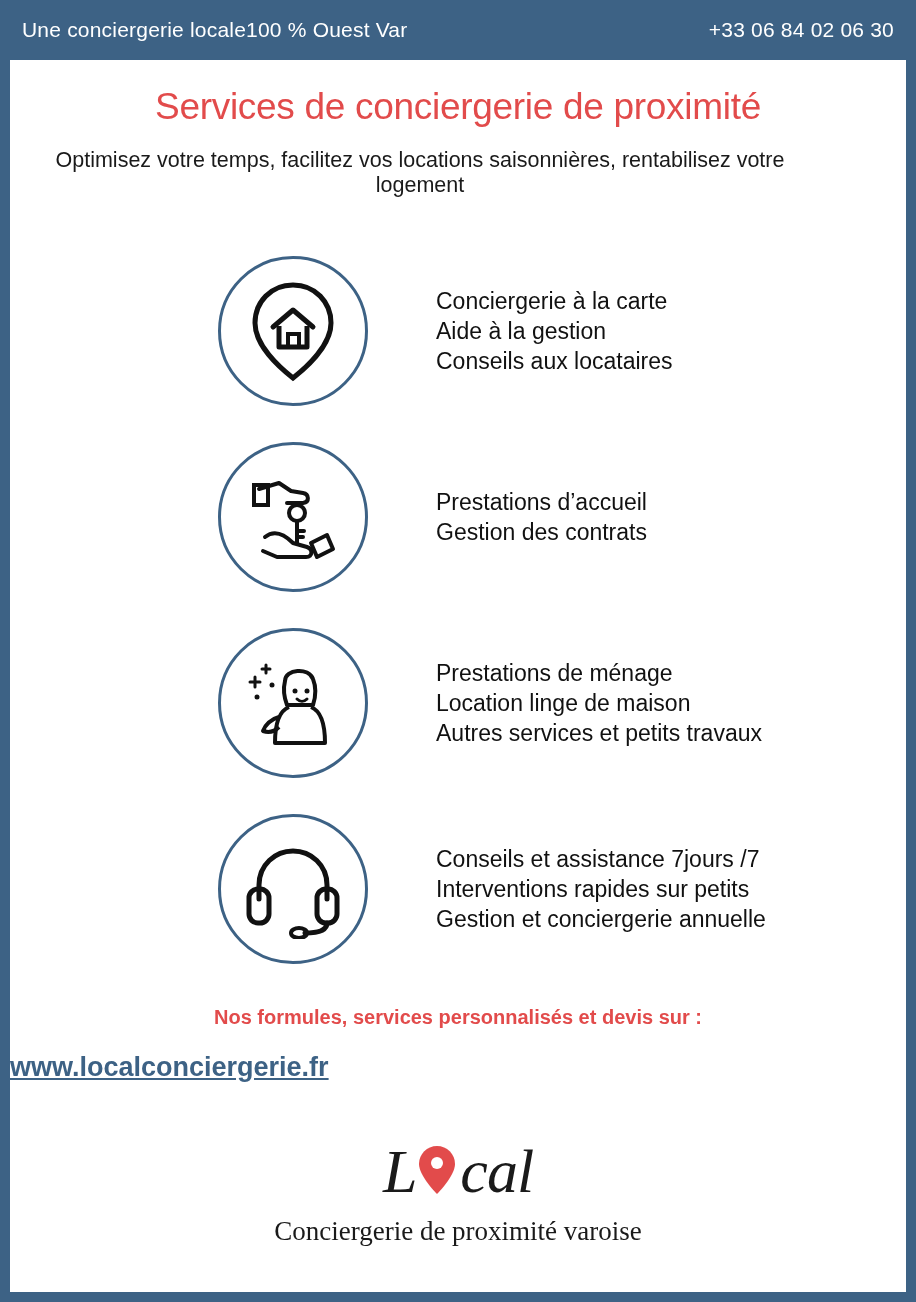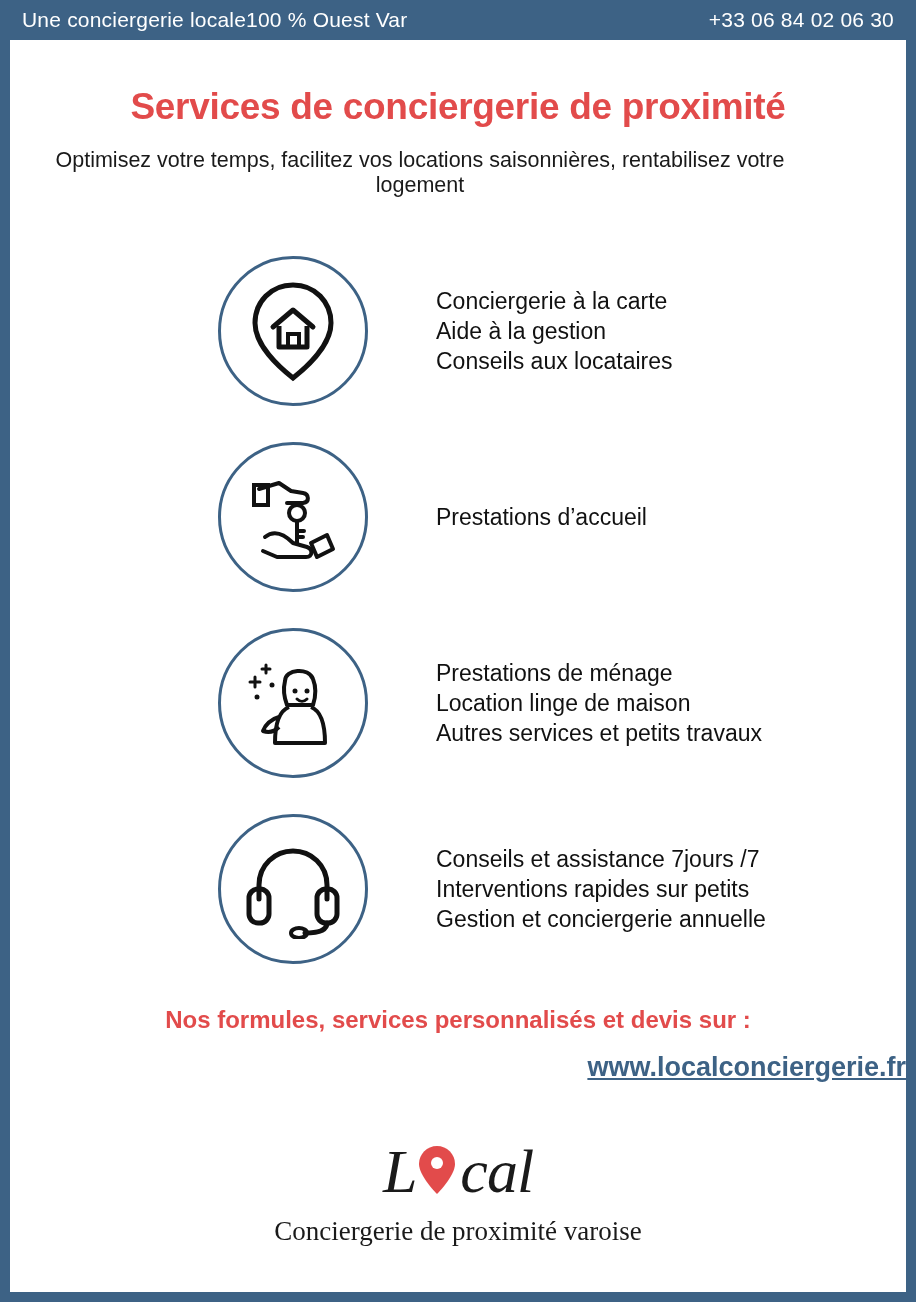--- a/index.html
+++ b/index.html
@@ -23,21 +23,21 @@
     border-right: 10px solid #3d6285;
     border-bottom: 10px solid #3d6285;
     background: #ffffff;
   }
   
   .topbar {
     position: absolute;
     top: 0;
     left: -10px;
     width: 916px;
-    height: 40px;
+    height: 60px;
     background: #3d6285;
     color: #ffffff;
     display: flex;
     align-items: center;
     justify-content: space-between;
     padding: 0 22px;
     box-sizing: border-box;
     font-size: 21px;
     letter-spacing: 0.2px;
   }
@@ -50,21 +50,21 @@
   }
   
   .title {
     position: absolute;
     top: 86px;
     left: 0;
     width: 896px;
     text-align: center;
     color: #e24b4b;
     font-size: 37px;
-    font-weight: bold;
+    font-weight: normal;
     letter-spacing: -0.3px;
   }
   .subtitle {
     position: absolute;
     top: 148px;
     left: 0;
     width: 820px;
     text-align: center;
     color: #1a1a1a;
     font-size: 21.5px;
@@ -106,29 +106,29 @@
     white-space: nowrap;
   }
   
   .cta {
     position: absolute;
     top: 1006px;
     left: 0;
     width: 896px;
     text-align: center;
     color: #e24b4b;
-    font-size: 24px;
+    font-size: 20px;
     font-weight: bold;
   }
   .cta-url {
     position: absolute;
     top: 1052px;
     left: 0;
     width: 896px;
-    text-align: right;
+    text-align: left;
     font-size: 27px;
     font-weight: bold;
   }
   .cta-url a {
     color: #3d6285;
     text-decoration: underline;
   }
   
   .logo {
     position: absolute;
@@ -200,20 +200,21 @@
 
           <circle cx="56" cy="48" r="8" fill="none" stroke="#111111" stroke-width="4"></circle>
           <path d="M56 56 L56 78 M56 66 L63 66 M56 72 L62 72" fill="none" stroke="#111111" stroke-width="4" stroke-linecap="round"></path>
 
           <path d="M24 72 C34 64 44 70 52 78 L66 82 C72 84 72 92 65 92 L36 92 L22 86" fill="none" stroke="#111111" stroke-width="4" stroke-linejoin="round" stroke-linecap="round"></path>
           <path d="M70 78 L86 70 L92 84 L76 92 Z" fill="none" stroke="#111111" stroke-width="4" stroke-linejoin="round"></path>
         </svg>
       </div>
       <div class="service-lines">
         <div>Prestations d’accueil</div>
+        <div>Gestion des contrats</div>
       </div>
     </div>
 
     <div class="service-row">
       <div class="icon-wrap">
         <svg width="108" height="104" viewBox="0 0 108 104">
 
           <path d="M16 26 L16 36 M11 31 L21 31" stroke="#111111" stroke-width="3" stroke-linecap="round"></path>
           <path d="M27 14 L27 22 M23 18 L31 18" stroke="#111111" stroke-width="3" stroke-linecap="round"></path>
           <circle cx="18" cy="46" r="2.5" fill="#111111"></circle>

